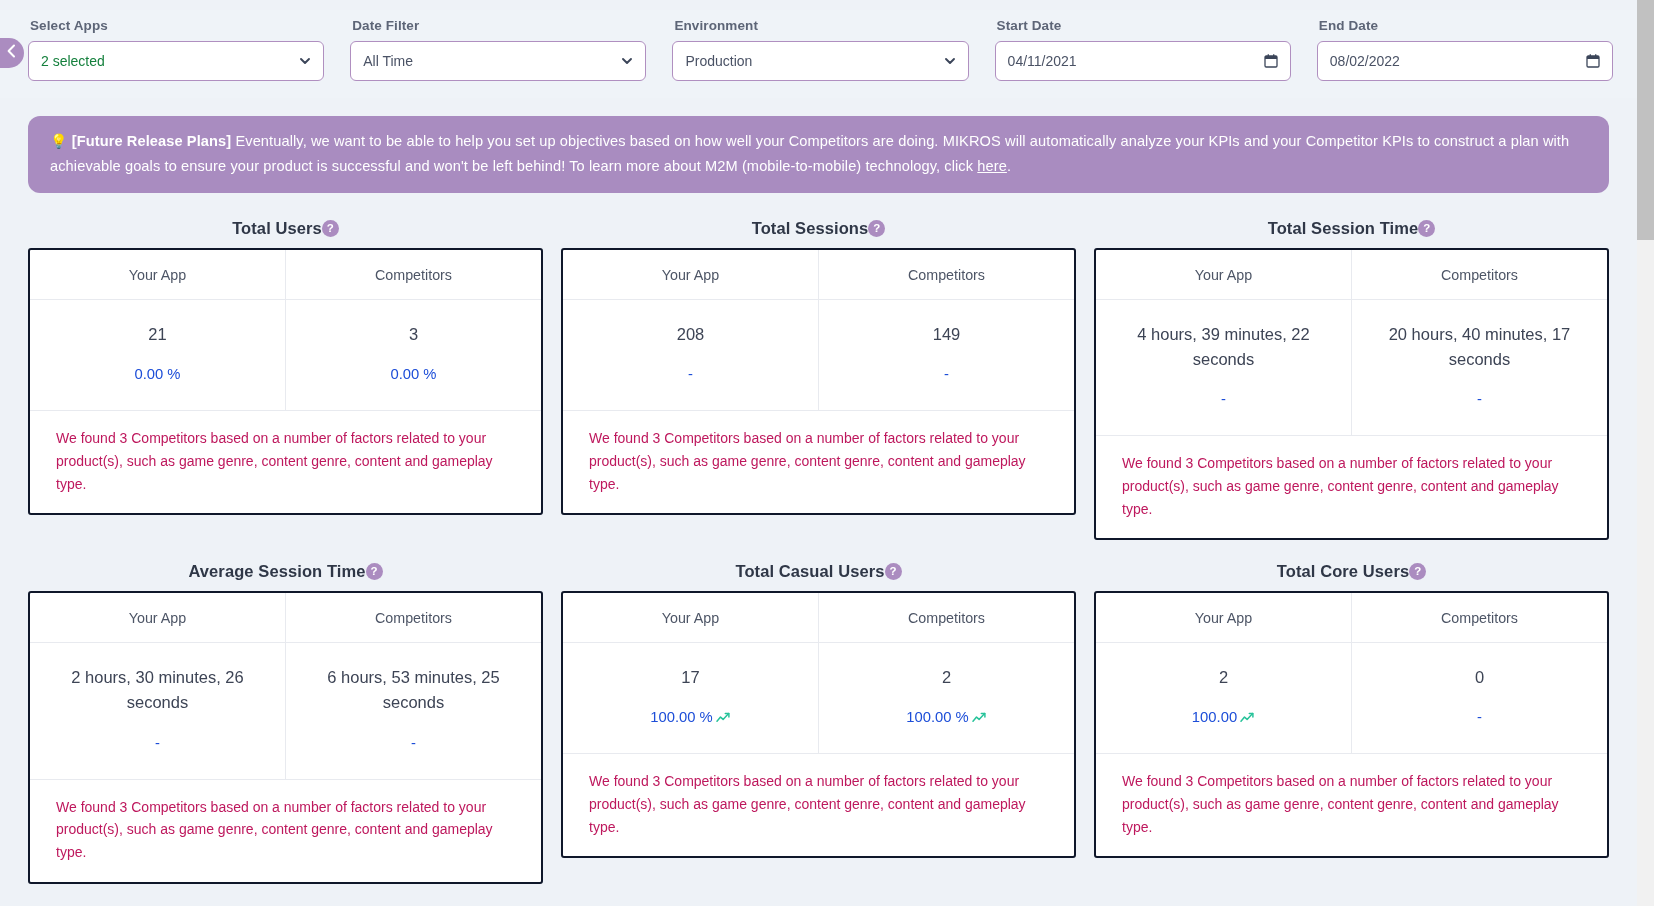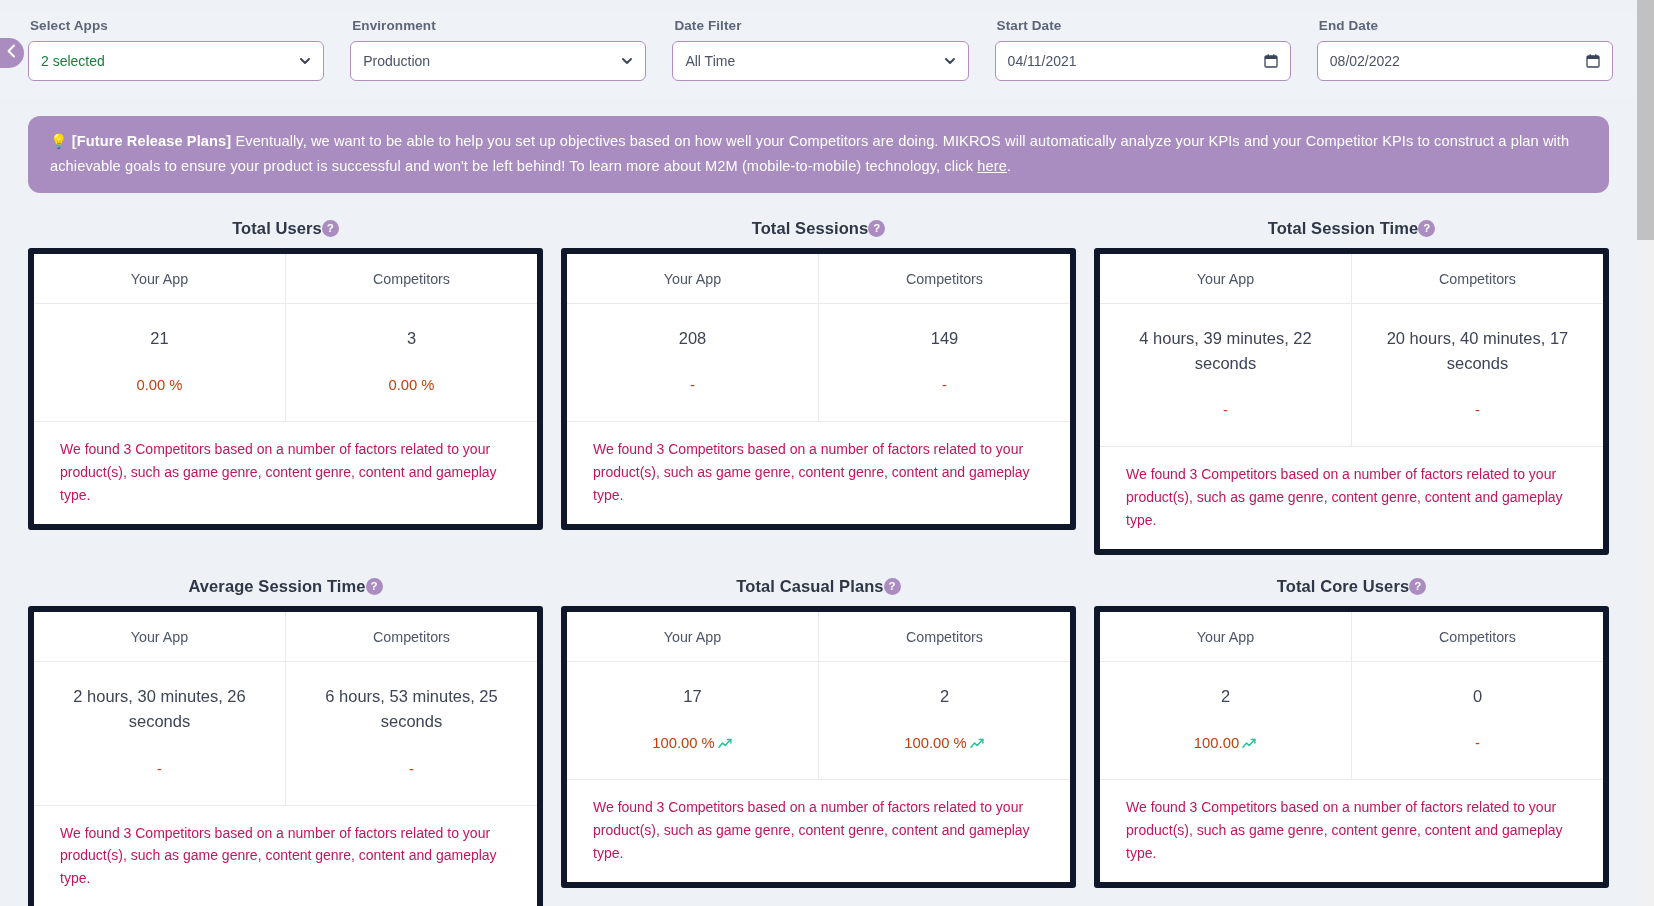--- a/index.html
+++ b/index.html
@@ -129,21 +129,21 @@
     font-weight: 700;
     display: inline-flex;
     align-items: center;
     justify-content: center;
     line-height: 1;
     cursor: pointer;
     flex: 0 0 auto;
   }
   .card {
     background: #ffffff;
-    border: 6px solid #0f172a;
+    border: 2px solid #0f172a;
     border-radius: 3px;
     overflow: hidden;
   }
   .card-head {
     display: flex;
     border-bottom: 1px solid #e8eaef;
   }
   .card-head .col {
     flex: 1 1 0;
     text-align: center;
@@ -159,23 +159,23 @@
     padding: 22px 14px 26px 14px;
     min-height: 104px;
   }
   .card-body .col + .col { border-left: 1px solid #e8eaef; }
   .big-val {
     font-size: 16.5px;
     color: #3d4455;
     line-height: 1.52;
   }
   .delta {
-    margin-top: 24px;
+    margin-top: 17px;
     font-size: 14.8px;
-    color: #c2410c;
+    color: #1d4ed8;
     display: flex;
     align-items: center;
     justify-content: center;
     gap: 3px;
     min-height: 20px;
   }
   .delta .trend { display: inline-flex; align-items: center; }
   .card-foot {
     border-top: 1px solid #e8eaef;
     padding: 16px 26px 18px 26px;
@@ -230,35 +230,35 @@
           <span class="value placeholder-purple">2 selected</span>
           <span class="chev">
             <svg width="12" height="12" viewBox="0 0 12 12">
                 <path d="M2 4l4 4 4-4" stroke="#3b4559" stroke-width="1.9" fill="none" stroke-linecap="round" stroke-linejoin="round"></path>
               </svg>
           </span>
         </div>
       </div>
 
       <div class="filter-group">
-        <span class="filter-label">Environment</span>
+        <span class="filter-label">Date Filter</span>
         <div class="control">
-          <span class="value">Production</span>
+          <span class="value">All Time</span>
           <span class="chev">
             <svg width="12" height="12" viewBox="0 0 12 12">
                 <path d="M2 4l4 4 4-4" stroke="#3b4559" stroke-width="1.9" fill="none" stroke-linecap="round" stroke-linejoin="round"></path>
               </svg>
           </span>
         </div>
       </div>
 
       <div class="filter-group">
-        <span class="filter-label">Date Filter</span>
+        <span class="filter-label">Environment</span>
         <div class="control">
-          <span class="value">All Time</span>
+          <span class="value">Production</span>
           <span class="chev">
             <svg width="12" height="12" viewBox="0 0 12 12">
                 <path d="M2 4l4 4 4-4" stroke="#3b4559" stroke-width="1.9" fill="none" stroke-linecap="round" stroke-linejoin="round"></path>
               </svg>
           </span>
         </div>
       </div>
 
       <div class="filter-group">
         <span class="filter-label">Start Date</span>
@@ -406,21 +406,21 @@
                 <span>-</span>
               </div>
             </div>
           </div>
           <div class="card-foot">We found 3 Competitors based on a number of factors related to your product(s), such as game genre, content genre, content and gameplay type.</div>
         </div>
       </div>
 
       <div class="metric-block">
         <div class="metric-title">
-          <span>Total Casual Plans</span>
+          <span>Total Casual Users</span>
           <span class="help-icon">?</span>
         </div>
         <div class="card">
           <div class="card-head">
             <div class="col">Your App</div>
             <div class="col">Competitors</div>
           </div>
           <div class="card-body">
             <div class="col">
               <div class="big-val">17</div>

